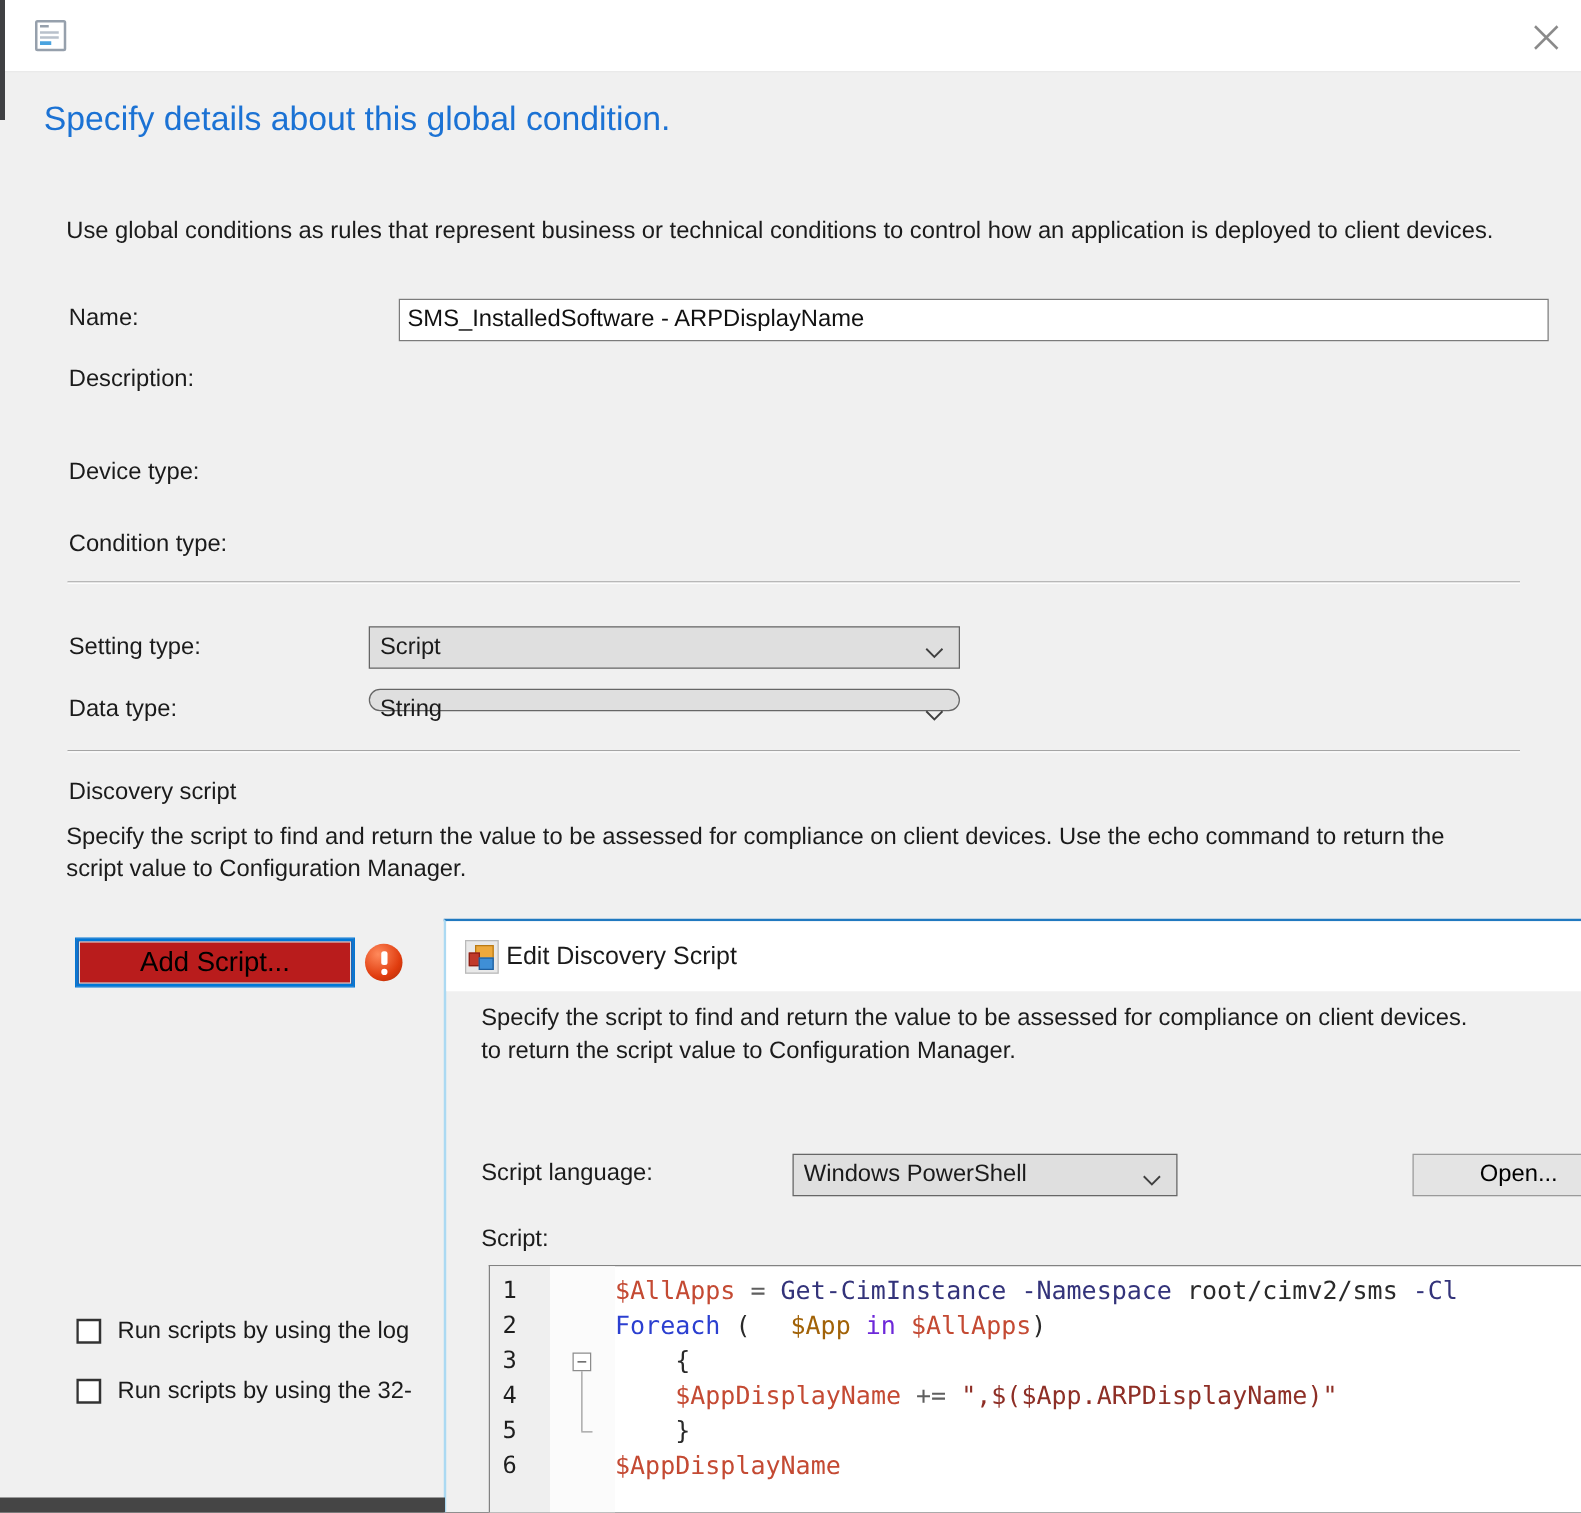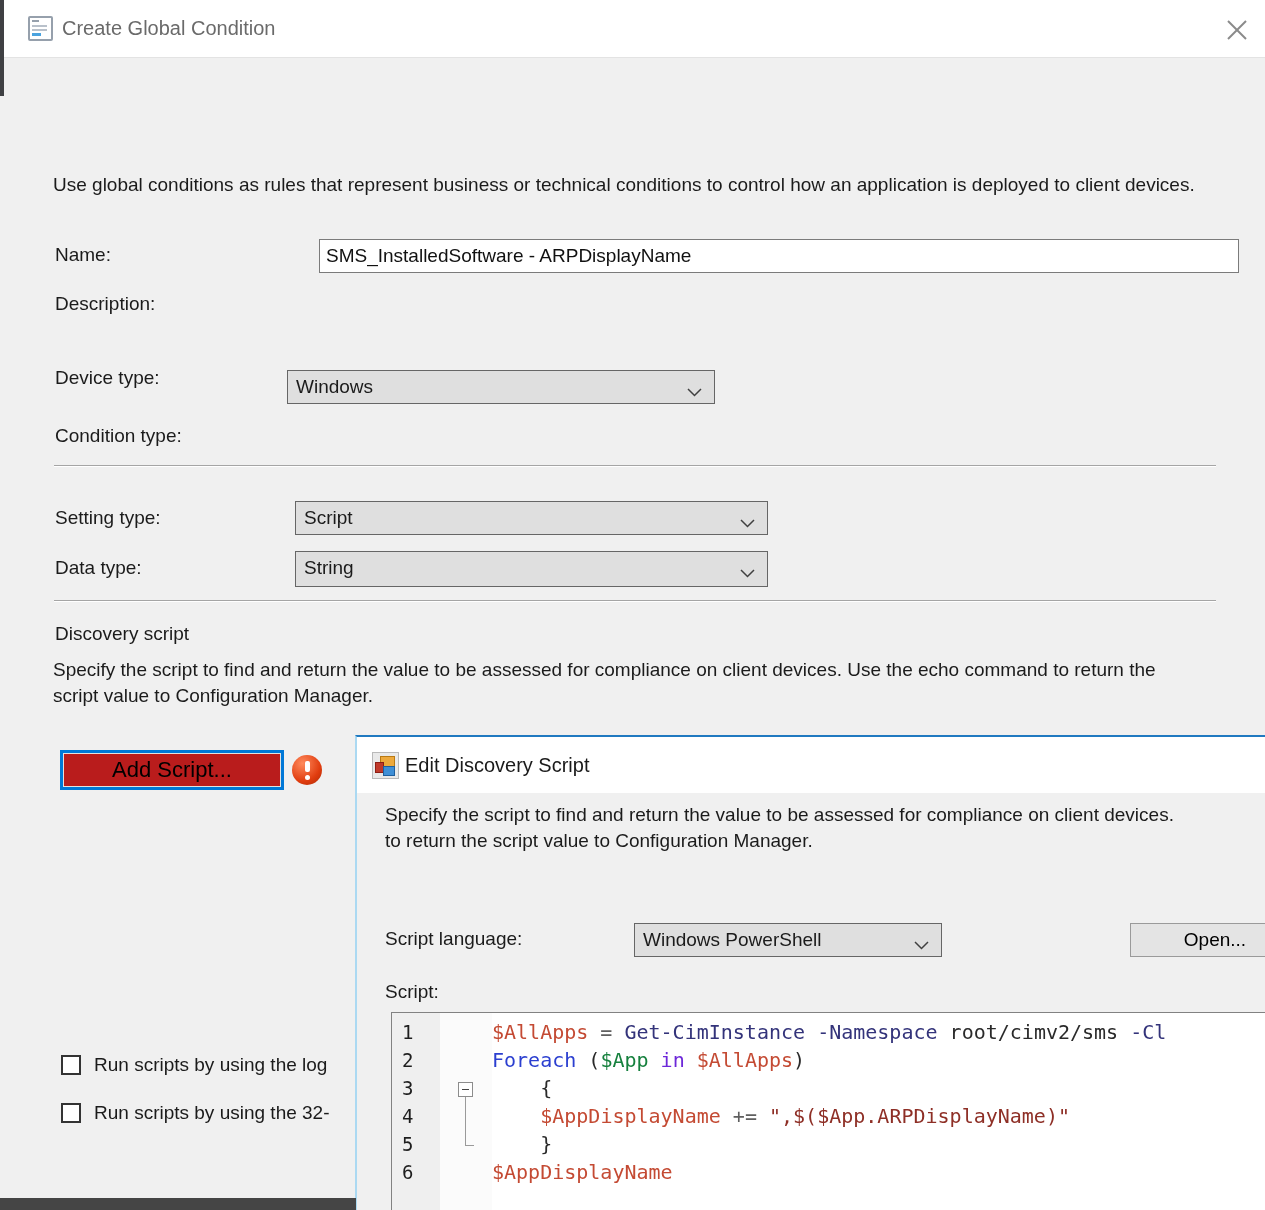--- a/index.html
+++ b/index.html
@@ -71,58 +71,52 @@
 <div class="canvas">
 
   <div class="main-window">
     <div class="titlebar">
       <span class="win-icon">
         <span class="bar"></span>
           <span class="l1"></span>
           <span class="l2"></span>
           <span class="l3"></span>
       </span>
-      <span class="title-text">Create Global Condition</span>
       <span class="close-btn">
         <svg width="28" height="28" viewBox="0 0 28 28">
             <line x1="5" y1="5" x2="23" y2="23" stroke="#8a8a8a" stroke-width="2"></line>
             <line x1="23" y1="5" x2="5" y2="23" stroke="#8a8a8a" stroke-width="2"></line>
           </svg>
       </span>
     </div>
 
+    <h1 class="page-heading">Specify details about this global condition.</h1>
     <div class="intro">Use global conditions as rules that represent business or technical conditions to control how an application is deployed to client devices.</div>
 
     <div class="flabel" style="left:51px;top:244px;">Name:</div>
     <input class="field" style="left: 283px; top: 239px; width: 920px; height: 34px;" value="SMS_InstalledSoftware - ARPDisplayName">
 
     <div class="flabel" style="left:51px;top:293px;">Description:</div>
 
     <div class="flabel" style="left:51px;top:367px;">Device type:</div>
-    <div class="combo" style="left:283px;top:370px;width:428px;height:34px;">
-      <span class="combo-text">Windows</span>
-      <span class="chev"><svg width="15" height="9" viewBox="0 0 15 9">
-            <polyline points="1,1 7.5,7.5 14,1" fill="none" stroke="#404040" stroke-width="1.5"></polyline>
-          </svg></span>
-    </div>
 
     <div class="flabel" style="left:51px;top:425px;">Condition type:</div>
 
     <div class="sep" style="top:465px;"></div>
 
     <div class="flabel" style="left:51px;top:507px;">Setting type:</div>
     <div class="combo" style="left:291px;top:501px;width:473px;height:34px;">
       <span class="combo-text">Script</span>
       <span class="chev"><svg width="15" height="9" viewBox="0 0 15 9">
             <polyline points="1,1 7.5,7.5 14,1" fill="none" stroke="#404040" stroke-width="1.5"></polyline>
           </svg></span>
     </div>
 
     <div class="flabel" style="left:51px;top:557px;">Data type:</div>
-    <div class="combo" style="left:291px;top:551px;width:473px;height:36px;">
+    <div class="combo" style="left:291px;top:551px;width:473px;height:18px;border-radius:13px;">
       <span class="combo-text">String</span>
       <span class="chev"><svg width="15" height="9" viewBox="0 0 15 9">
             <polyline points="1,1 7.5,7.5 14,1" fill="none" stroke="#404040" stroke-width="1.5"></polyline>
           </svg></span>
     </div>
 
     <div class="sep" style="top:600px;"></div>
 
     <div class="flabel" style="left:51px;top:623px;">Discovery script</div>
     <div class="help" style="left:49px;top:657px;width:1145px;">Specify the script to find and return the value to be assessed for compliance on client devices. Use the echo command to return the script value to Configuration Manager.</div>
@@ -172,21 +166,21 @@
           <div class="ln">1</div>
           <div class="ln">2</div>
           <div class="ln">3</div>
           <div class="ln">4</div>
           <div class="ln">5</div>
           <div class="ln">6</div>
         </div>
       <div class="foldcol"></div>
       <div class="code-lines">
           <div class="code-row"><span style="color: rgb(196, 74, 51);">$AllApps</span><span style="color: rgb(95, 95, 95);"> = </span><span style="color: rgb(51, 51, 122);">Get-CimInstance</span><span style="color: rgb(42, 42, 42);"> </span><span style="color: rgb(51, 51, 122);">-Namespace</span><span style="color: rgb(42, 42, 42);"> root/cimv2/sms </span><span style="color: rgb(51, 51, 122);">-Cl</span></div>
-          <div class="code-row"><span style="color: rgb(43, 63, 208);">Foreach</span><span style="color: rgb(42, 42, 42);"> (</span><span style="color: #15803d;">$App</span><span style="color: #6d28d9;"> in </span><span style="color: rgb(196, 74, 51);">$AllApps</span><span style="color: rgb(42, 42, 42);">)</span></div>
+          <div class="code-row"><span style="color: rgb(43, 63, 208);">Foreach</span><span style="color: rgb(42, 42, 42);"> (</span><span style="color: #a16207; margin-left: 32px;">$App</span><span style="color: #6d28d9;"> in </span><span style="color: rgb(196, 74, 51);">$AllApps</span><span style="color: rgb(42, 42, 42);">)</span></div>
           <div class="code-row"><span style="color: rgb(42, 42, 42);">    {</span></div>
           <div class="code-row"><span style="color: rgb(42, 42, 42);">    </span><span style="color: rgb(196, 74, 51);">$AppDisplayName</span><span style="color: rgb(95, 95, 95);"> += </span><span style="color: rgb(142, 47, 38);">",$($App.ARPDisplayName)"</span></div>
           <div class="code-row"><span style="color: rgb(42, 42, 42);">    }</span></div>
           <div class="code-row"><span style="color: rgb(196, 74, 51);">$AppDisplayName</span></div>
         </div>
       <div class="fold-box">
           <span class="minus"></span>
         </div>
       <div class="fold-line"></div>
       <div class="fold-foot"></div>

